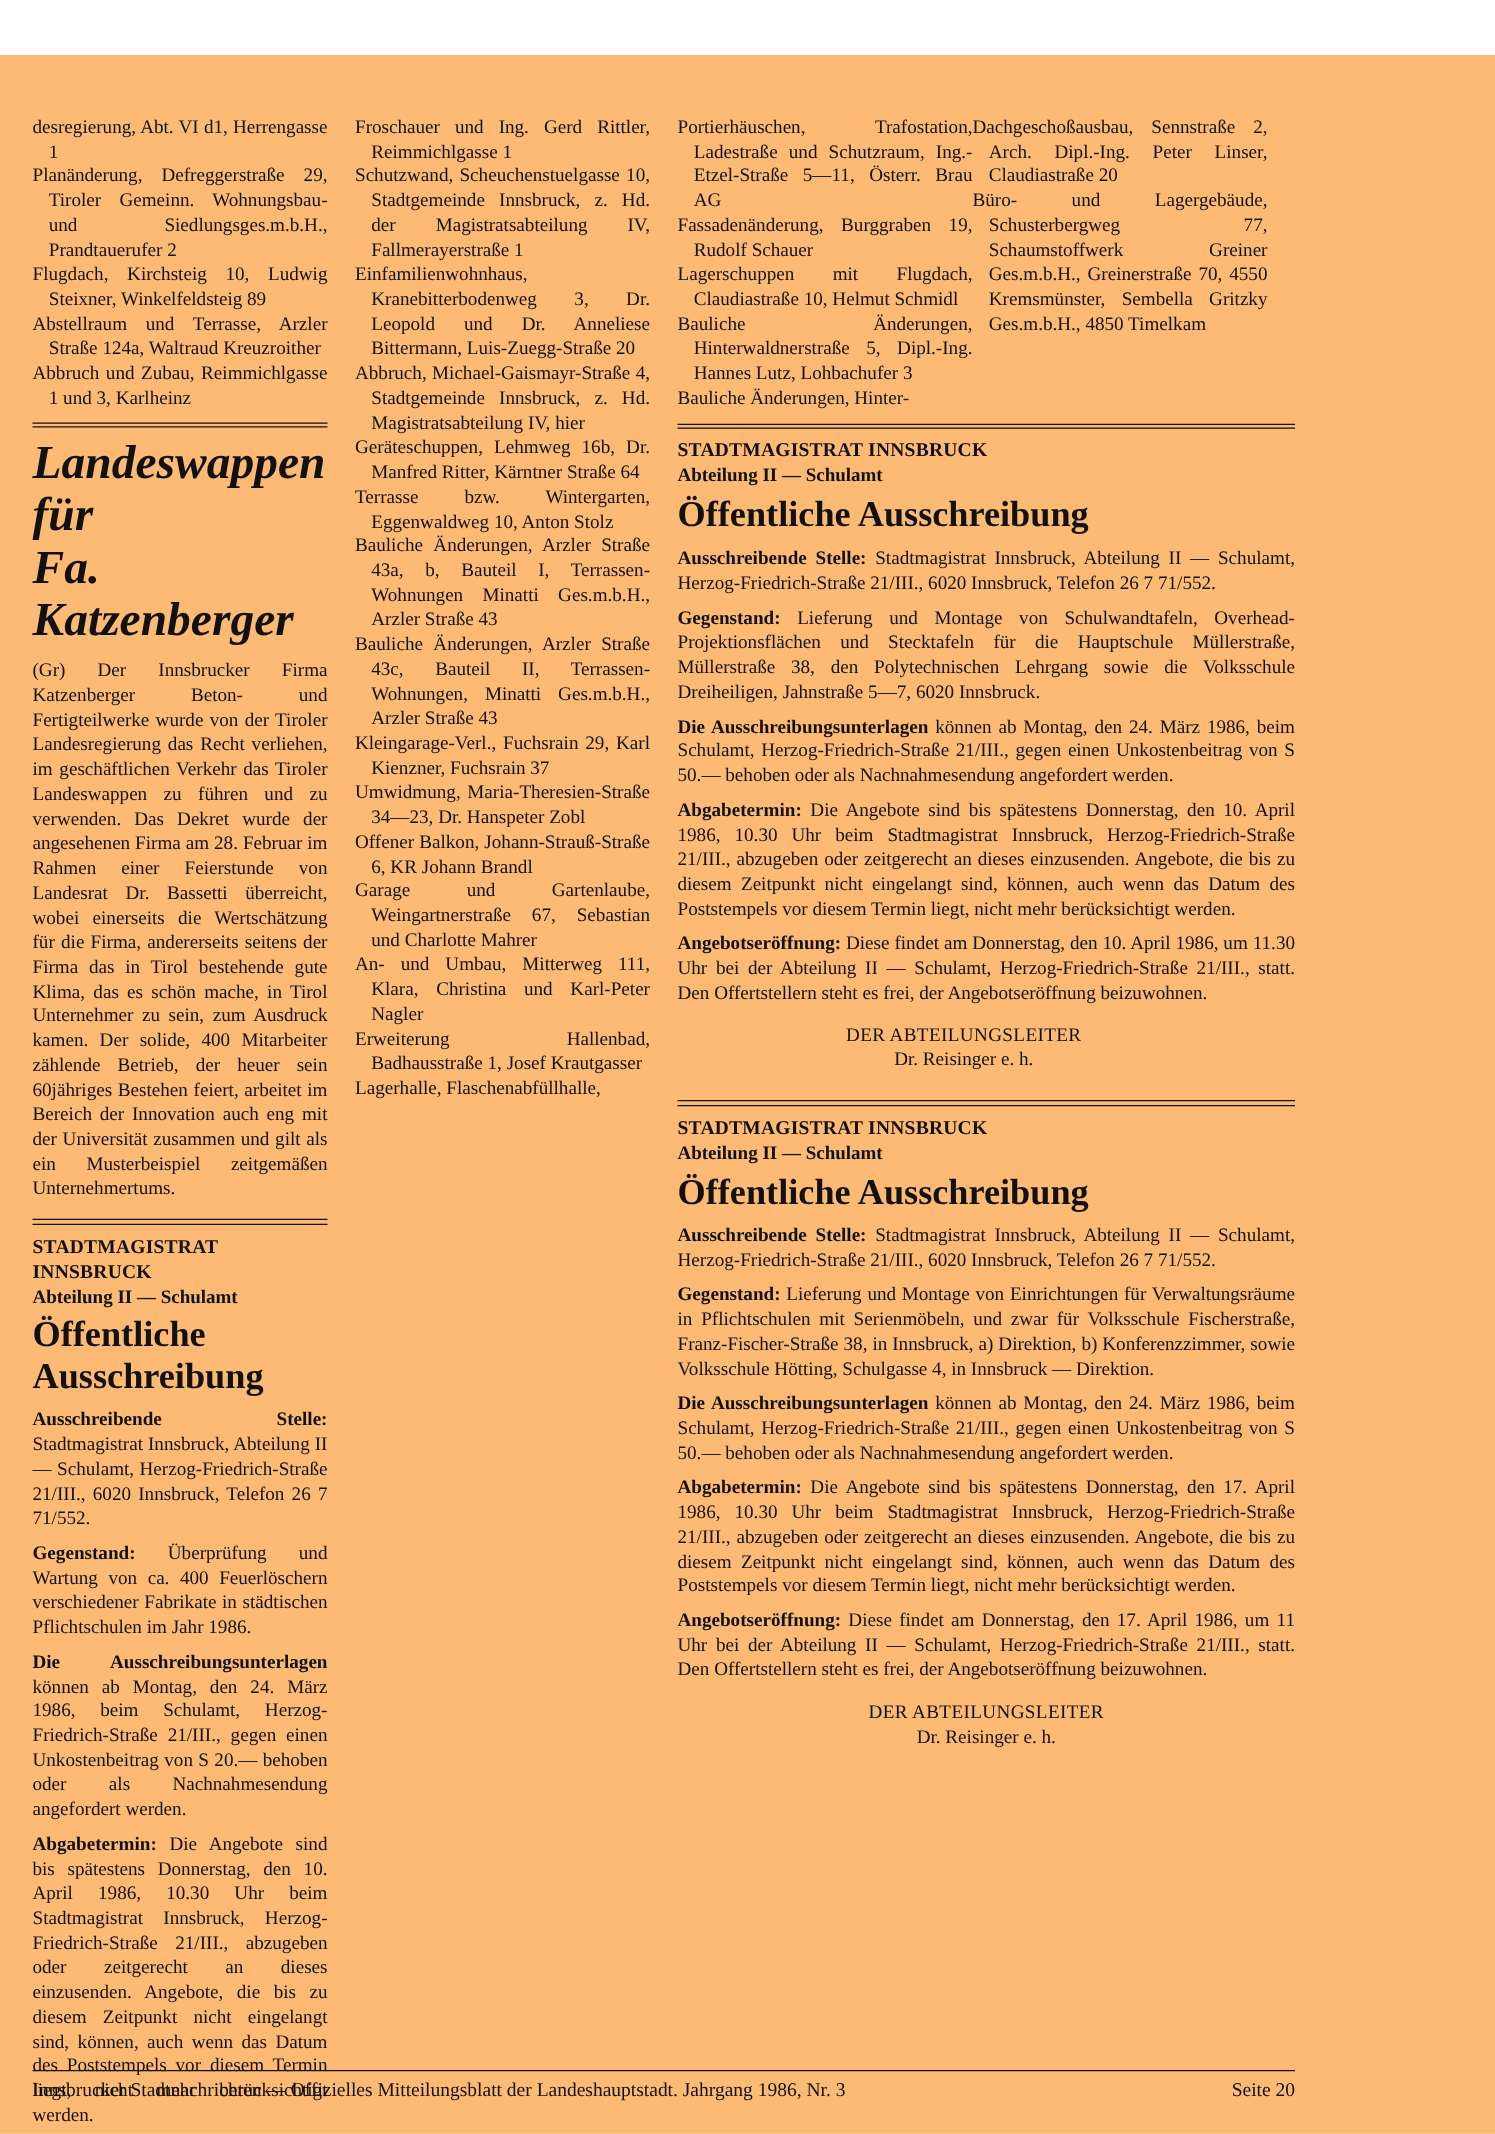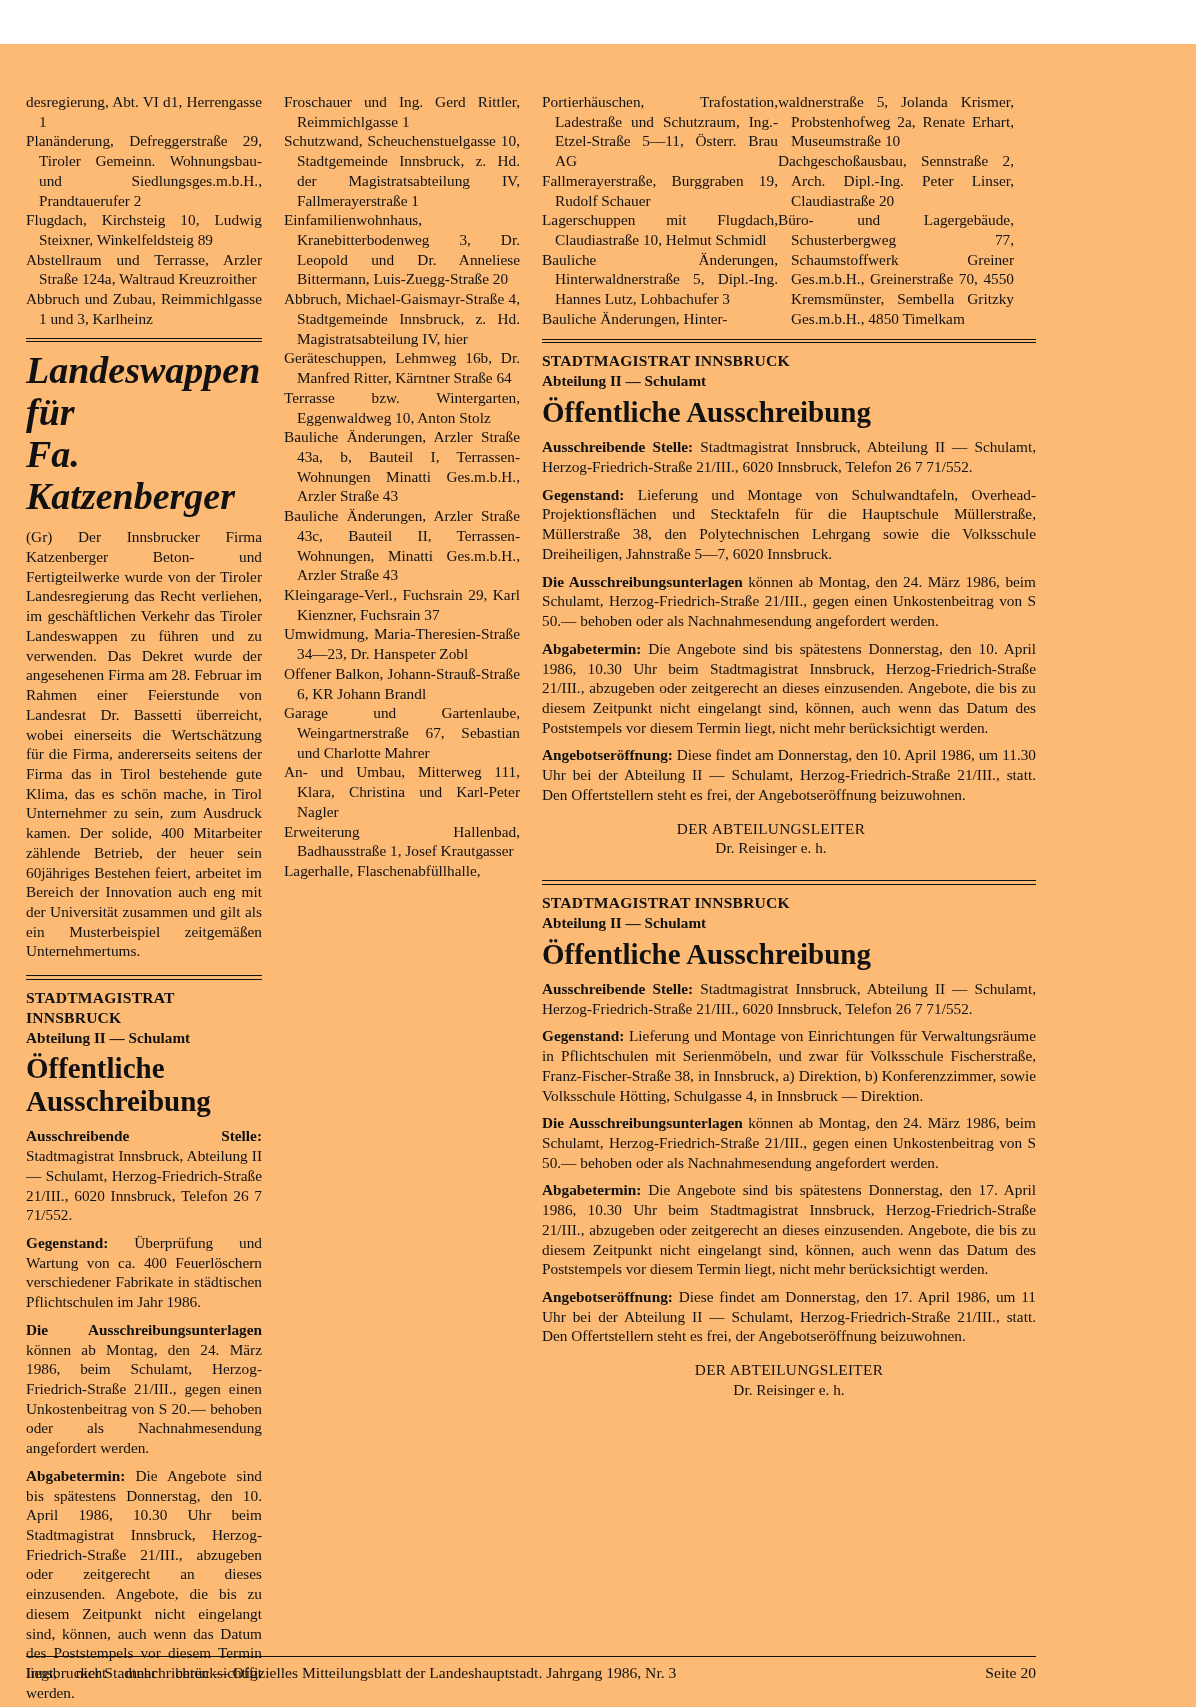--- a/index.html
+++ b/index.html
@@ -160,27 +160,26 @@
           <p class="hang">An- und Umbau, Mitterweg 111, Klara, Christina und Karl-Peter Nagler</p>
           <p class="hang">Erweiterung Hallenbad, Badhausstraße 1, Josef Krautgasser</p>
           <p class="hang">Lagerhalle, Flaschenabfüllhalle,</p>
         </div>
       </div>
 
       <div style="width:494px">
         <div style="display:flex; ">
           <div class="col">
             <p class="hang">Portierhäuschen, Trafostation, Ladestraße und Schutzraum, Ing.-Etzel-Straße 5—11, Österr. Brau AG</p>
-            <p class="hang">Fallmerayerstraße, Burggraben 19, Rudolf Schauer</p>
+            <p class="hang">Fassadenänderung, Burggraben 19, Rudolf Schauer</p>
             <p class="hang">Lagerschuppen mit Flugdach, Claudiastraße 10, Helmut Schmidl</p>
             <p class="hang">Bauliche Änderungen, Hinterwaldnerstraße 5, Dipl.-Ing. Hannes Lutz, Lohbachufer 3</p>
             <p class="hang">Bauliche Änderungen, Hinter-</p>
           </div>
           <div class="col">
-            <p class="hang">waldnerstraße 5, Jolanda Krismer, Probstenhofweg 2a, Renate Erhart, Museumstraße 10</p>
             <p class="hang">Dachgeschoßausbau, Sennstraße 2, Arch. Dipl.-Ing. Peter Linser, Claudiastraße 20</p>
             <p class="hang">Büro- und Lagergebäude, Schusterbergweg 77, Schaumstoffwerk Greiner Ges.m.b.H., Greinerstraße 70, 4550 Kremsmünster, Sembella Gritzky Ges.m.b.H., 4850 Timelkam</p>
           </div>
         </div>
 
         <div class="col wide" style="margin-top:10px">
           <div class="rule-double"></div>
           <div class="org">STADTMAGISTRAT INNSBRUCK</div>
           <div class="org2">Abteilung II — Schulamt</div>
           <h2 class="headline2">Öffentliche Ausschreibung</h2>

